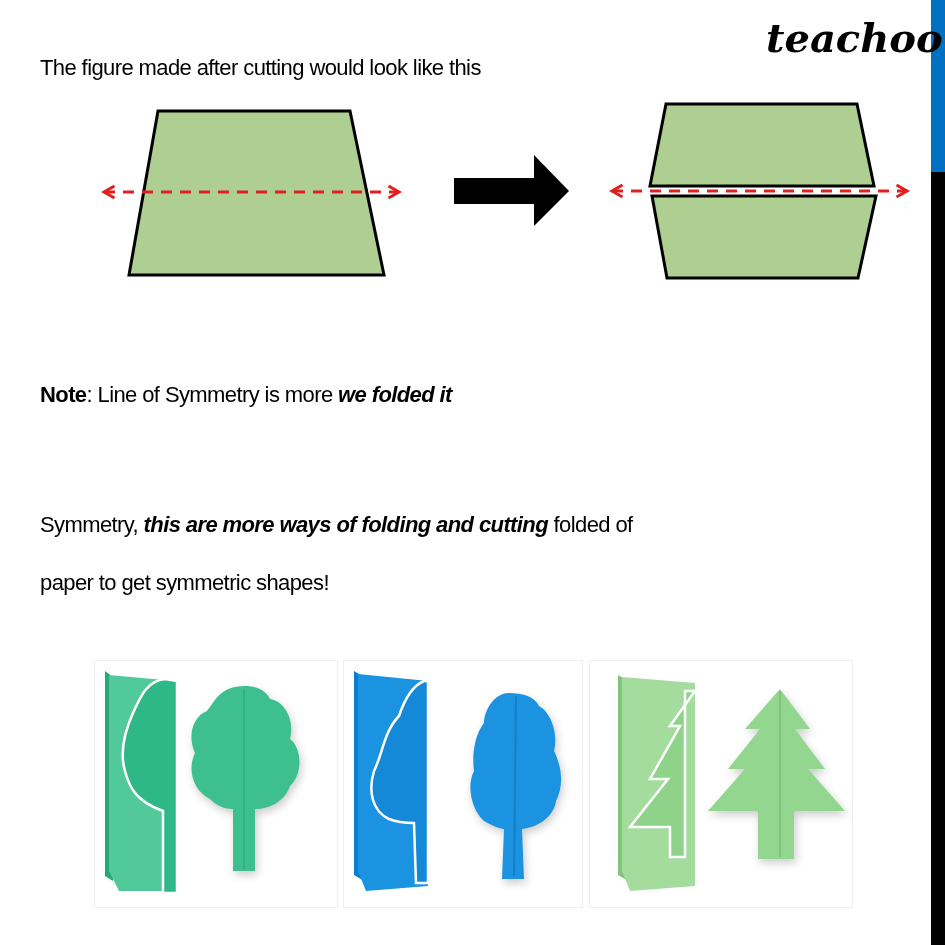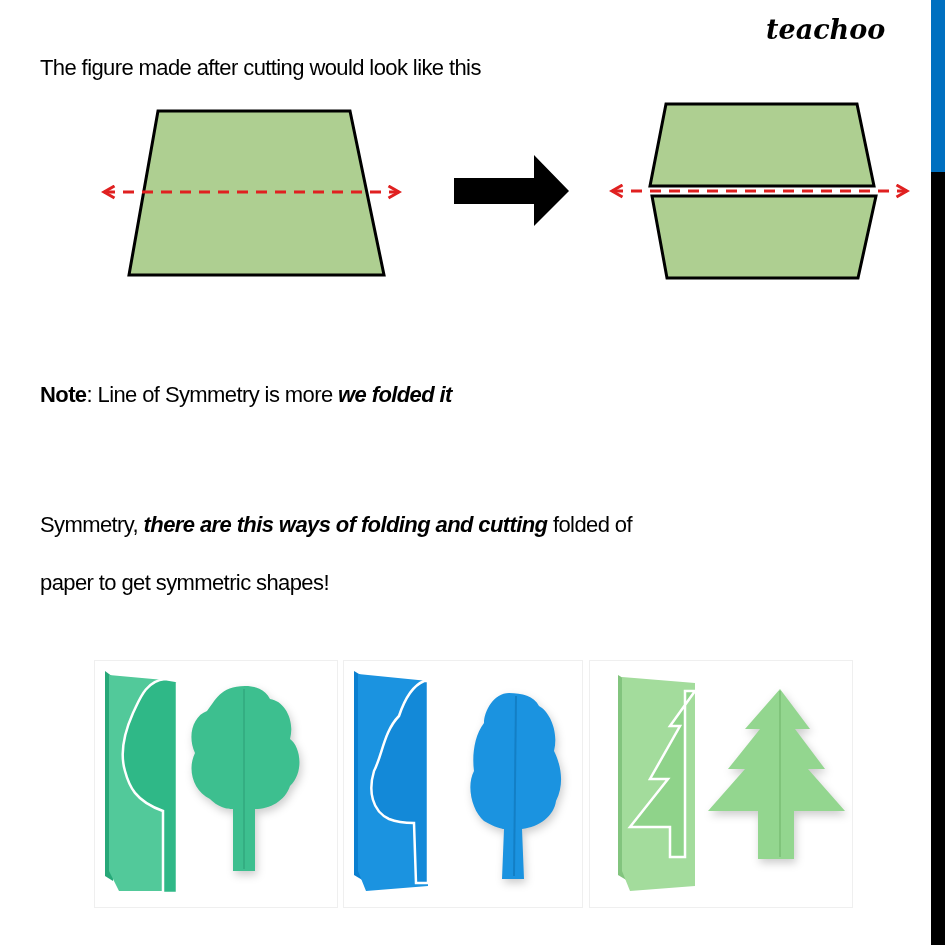--- a/index.html
+++ b/index.html
@@ -7,21 +7,21 @@
       width: 945px; height: 945px; position: relative; overflow: hidden;
       background: #ffffff;
       font-family: "Liberation Sans", sans-serif;
       color: #000;
     }
     .side-bar-blue { position: absolute; left: 931px; top: 0; width: 14px; height: 172px; background: #0070c0; }
     .side-bar-black { position: absolute; left: 931px; top: 172px; width: 14px; height: 773px; background: #000; }
     .logo {
       position: absolute; left: 766px; top: 14px;
       font-family: "DejaVu Serif", serif; font-weight: bold; font-style: italic;
-      font-size: 27px; letter-spacing: 0px; color: #000;
+      font-size: 40px; letter-spacing: 0px; color: #000;
     }
     .text-line {
       position: absolute; left: 40px; font-size: 22px; white-space: nowrap;
       font-family: "Liberation Sans", sans-serif; letter-spacing: -0.6px;
     }
     .intro { top: 55px; }
     .note { top: 382px; }
     .sim1 { top: 512px; }
     .sim2 { top: 570px; }
     .bi { font-weight: bold; font-style: italic; }
@@ -62,21 +62,21 @@
     <polygon points="652,196 876,196 858,278 667,278" fill="#aecf91" stroke="#000" stroke-width="3"></polygon>
     <line x1="612" y1="191" x2="907" y2="191" stroke="#e02020" stroke-width="3" stroke-dasharray="11,8" marker-start="url(#ah)" marker-end="url(#ah)"></line>
   </g>
 </svg>
 
 <div class="text-line note">
   <span class="b">Note</span><span>: Line of Symmetry is more </span><span class="bi">we folded it</span>
 </div>
 
 <div class="text-line sim1">
-  <span>Symmetry, </span><span class="bi">there are this ways of folding and cutting</span><span> folded of</span>
+  <span>Symmetry, </span><span class="bi">this are more ways of folding and cutting</span><span> folded of</span>
 </div>
 <div class="text-line sim2">paper to get symmetric shapes!</div>
 
 <div class="photo" style="left:94px; width:242px;">
   <svg width="242" height="246">
     <polygon points="10,10 18,16 18,220 10,215" fill="#27a878"></polygon>
     <polygon points="14,14 80,20 80,230 24,230 14,210" fill="#52c99a"></polygon>
     <path d="M70,18 C50,20 44,40 38,52 C30,70 24,90 30,110 C34,125 40,140 68,150 L68,232 L82,232 L82,20 Z" fill="#2fb887" stroke="#ffffff" stroke-width="2.5"></path>
     <path d="M150,25 C125,25 120,40 112,50 C98,55 92,75 100,92 C92,108 98,130 115,138 C125,148 135,148 138,148 L138,210 L160,210 L160,148 C175,148 190,140 195,125 C210,110 205,85 195,78 C200,60 190,40 175,38 C170,28 160,25 150,25 Z" fill="#3dbf8f" filter="drop-shadow(2px 4px 4px rgba(0,0,0,0.2))"></path>
     <line x1="149" y1="28" x2="149" y2="208" stroke="#34ae82" stroke-width="2"></line>

